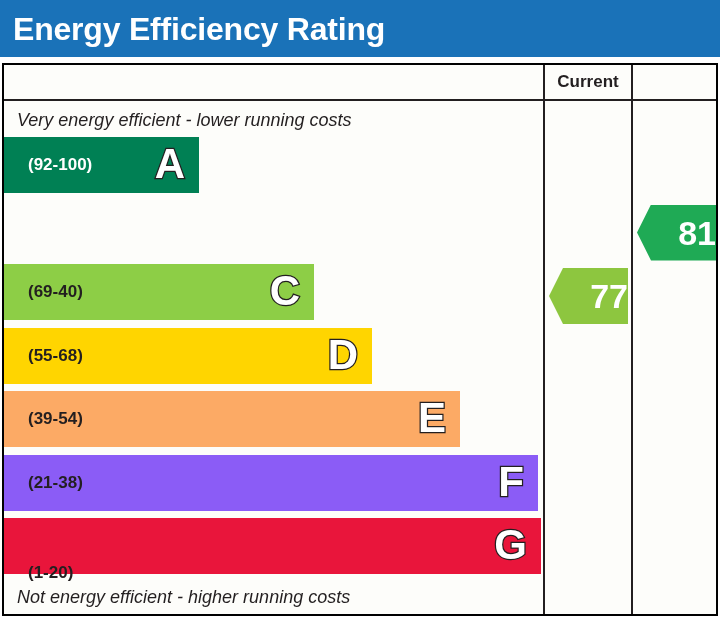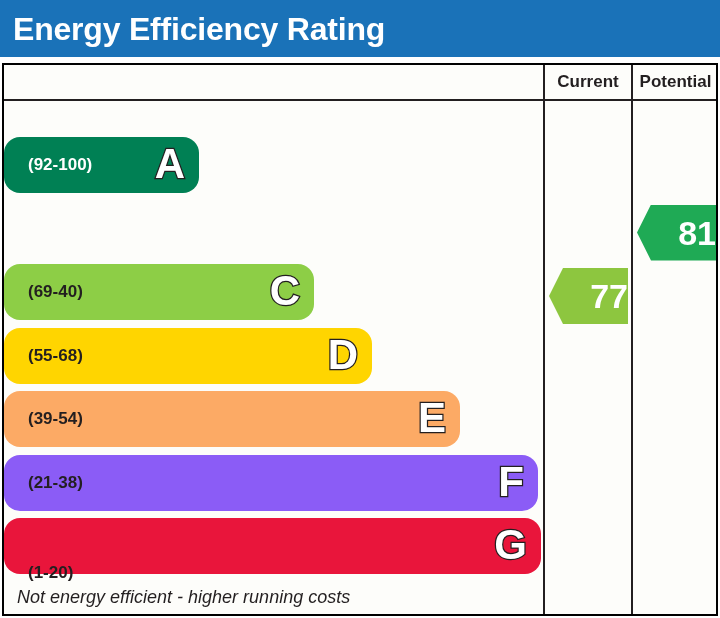--- a/index.html
+++ b/index.html
@@ -103,21 +103,20 @@
     left: 0;
     top: 72px;
     width: 539px;
     height: 446px;
   }
   .band {
     position: absolute;
     left: 0;
     height: 56px;
     box-sizing: border-box;
-    border-radius: 16px;
   }
   .band .range {
     position: absolute;
     left: 24px;
     top: 0;
     height: 56px;
     line-height: 56px;
     font-size: 17px;
     font-weight: bold;
     white-space: nowrap;
@@ -163,22 +162,22 @@
   </div>
 
   <div class="frame">
 
     <div class="head-row"></div>
 
     <div class="col-sep current"></div>
     <div class="col-sep potential"></div>
 
     <div class="col-head current">Current</div>
-    <div class="col-head potential">Potential</div>
-
+
+    <div class="caption top">Very energy efficient - lower running costs</div>
     <div class="caption bottom">Not energy efficient - higher running costs</div>
 
     <div class="bands">
         <div class="band" style="top: 0px; width: 195px; background: rgb(0, 128, 84);">
           <span class="range" style="color: rgb(255, 255, 255);">(92-100)</span>
           <span class="letter" style="right: 14px;">A</span>
         </div>
         <div class="band" style="top: 127px; width: 310px; background: rgb(141, 206, 70);">
           <span class="range" style="color: rgb(35, 31, 32);">(69-40)</span>
           <span class="letter" style="right: 14px;">C</span>

